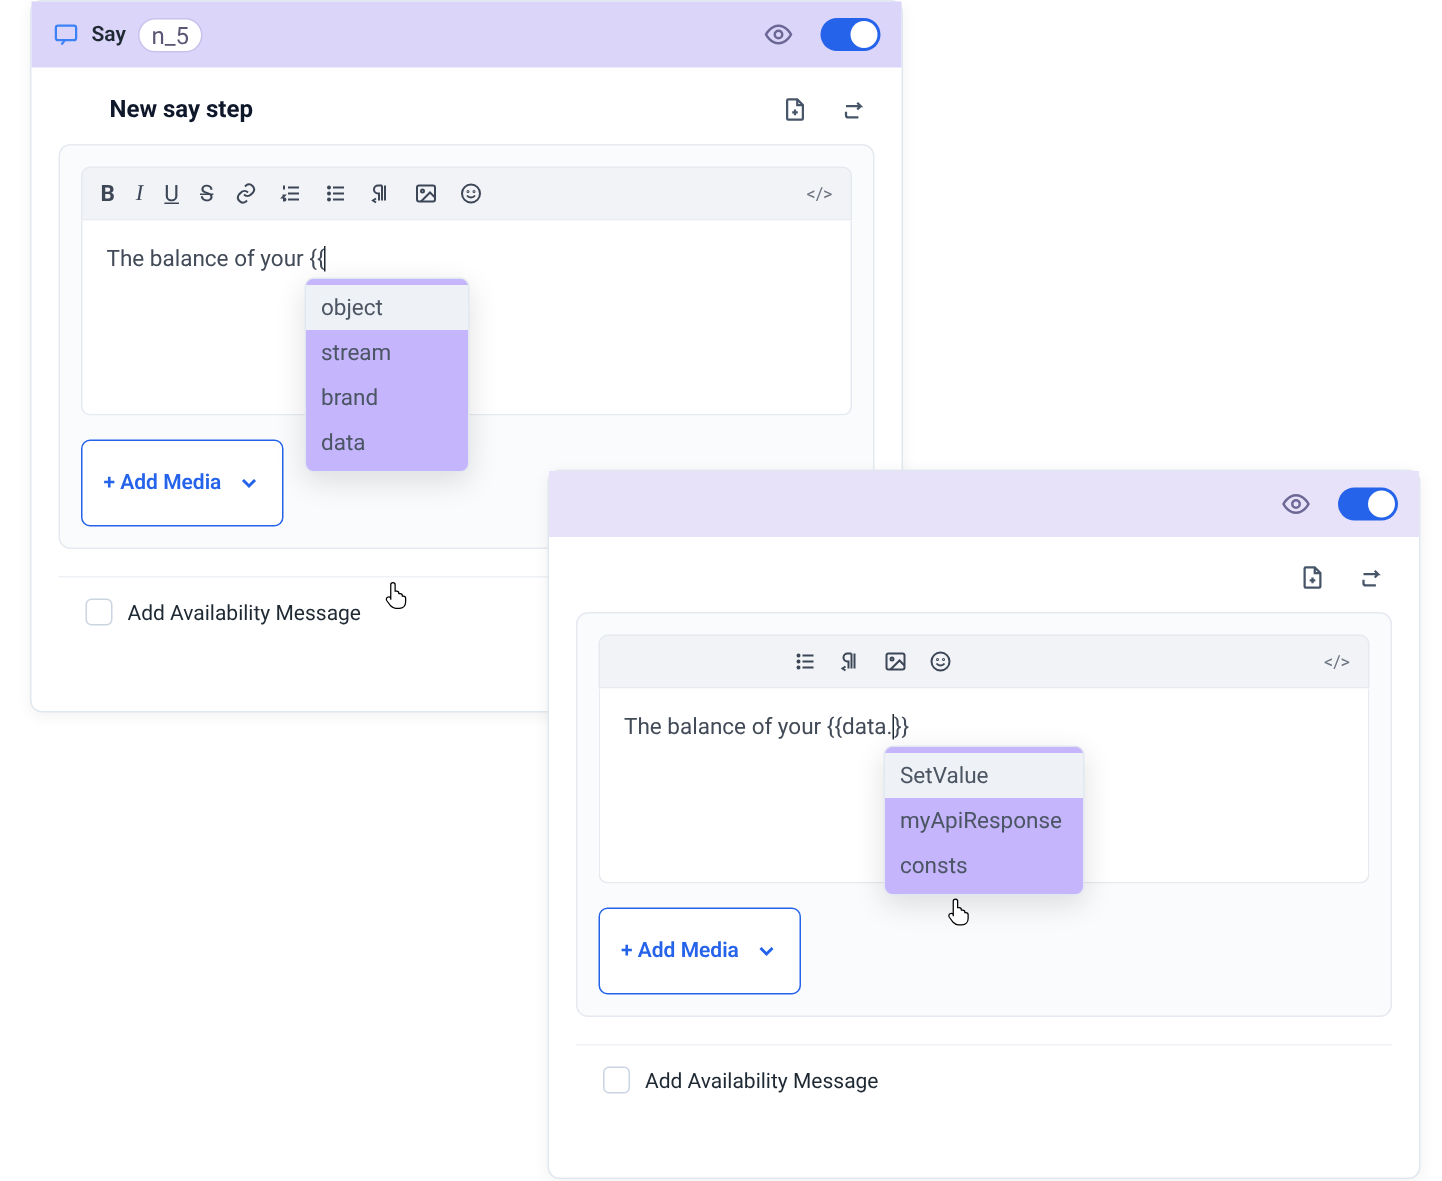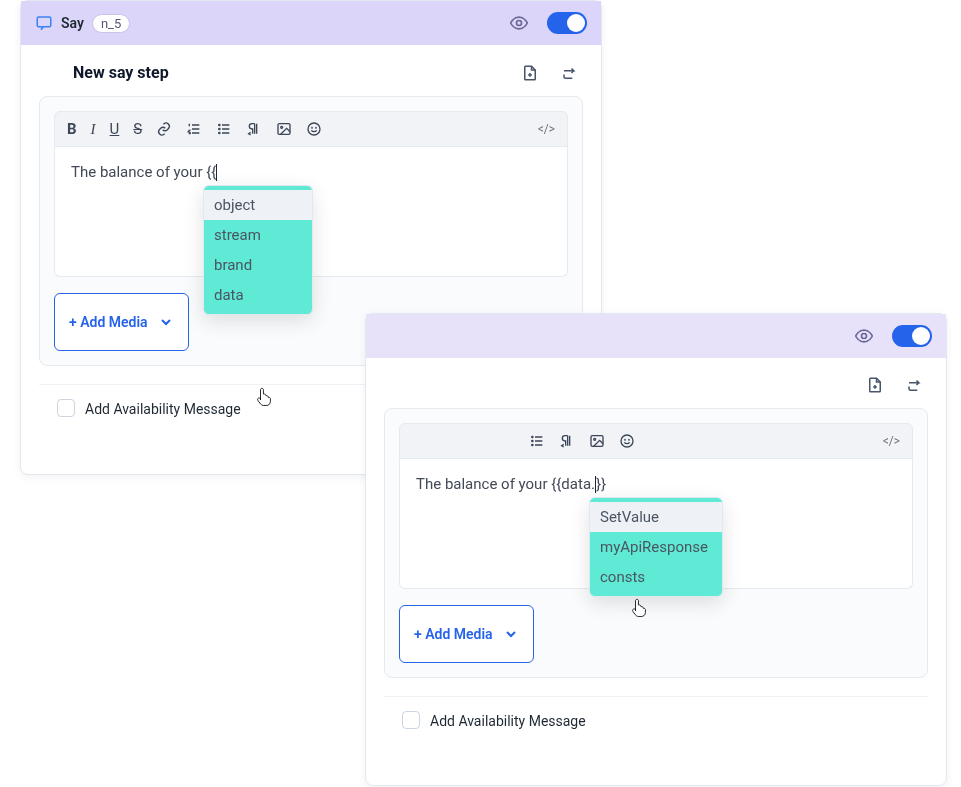--- a/index.html
+++ b/index.html
@@ -34,21 +34,21 @@
     padding: 0 14px;
     background: #dcd5fa;
   }
   .panel-b .panel-header { background: #e7e2fa; }
   .chat-icon { display:flex; color:#3b82f6; margin-right:8px; }
   .hdr-title { font-weight:600; color:#1f2933; margin-right:8px; }
   .pill {
     border:1px solid #c9c3ec;
     border-radius: 999px;
     padding: 1px 8px;
-    font-size: 13px;
+    font-size: 16px;
     color:#5b5675;
     background:#fff;
   }
   .hdr-spacer { flex:1; }
   .eye-icon { color:#6c6895; margin-right:18px; display:flex; }
   .toggle {
     width:40px; height:22px; border-radius:999px; background:#2563eb;
     position:relative; cursor:pointer;
   }
   .toggle::after {
@@ -107,21 +107,21 @@
     display:inline-block;
     width:1px; height:17px;
     background:#1f2933;
     vertical-align:text-bottom;
     margin-left:0px;
   }
 
   
   .popover {
     position:absolute;
-    background:#5eead4;
+    background:#c4b5fd;
     border:1px solid #e2e8f0;
     border-radius:6px;
     box-shadow:0 6px 20px rgba(0,0,0,0.12);
     padding:4px 0;
     min-width:110px;
     z-index:50;
   }
   .pop-item {
     padding:6px 14px 6px 10px;
     color:#4b5563;

